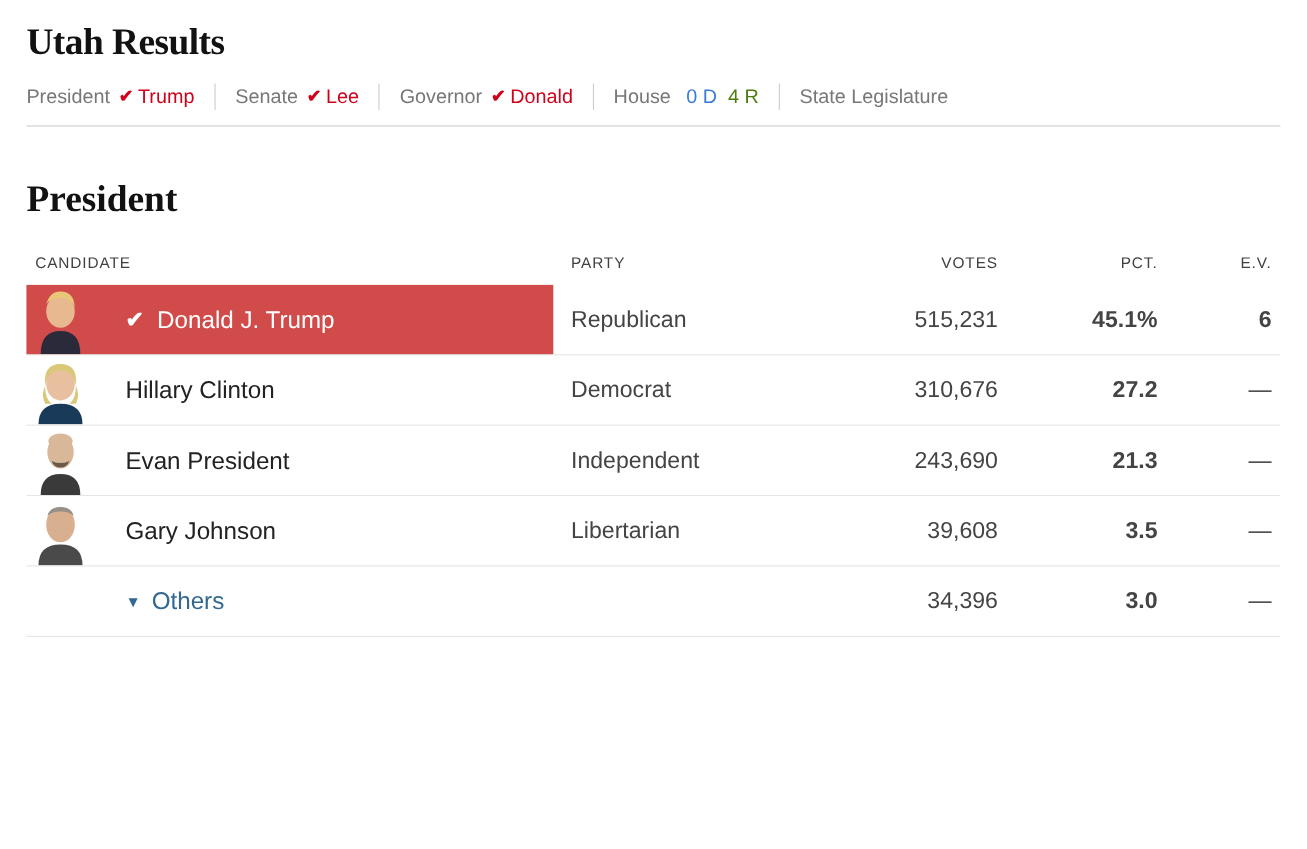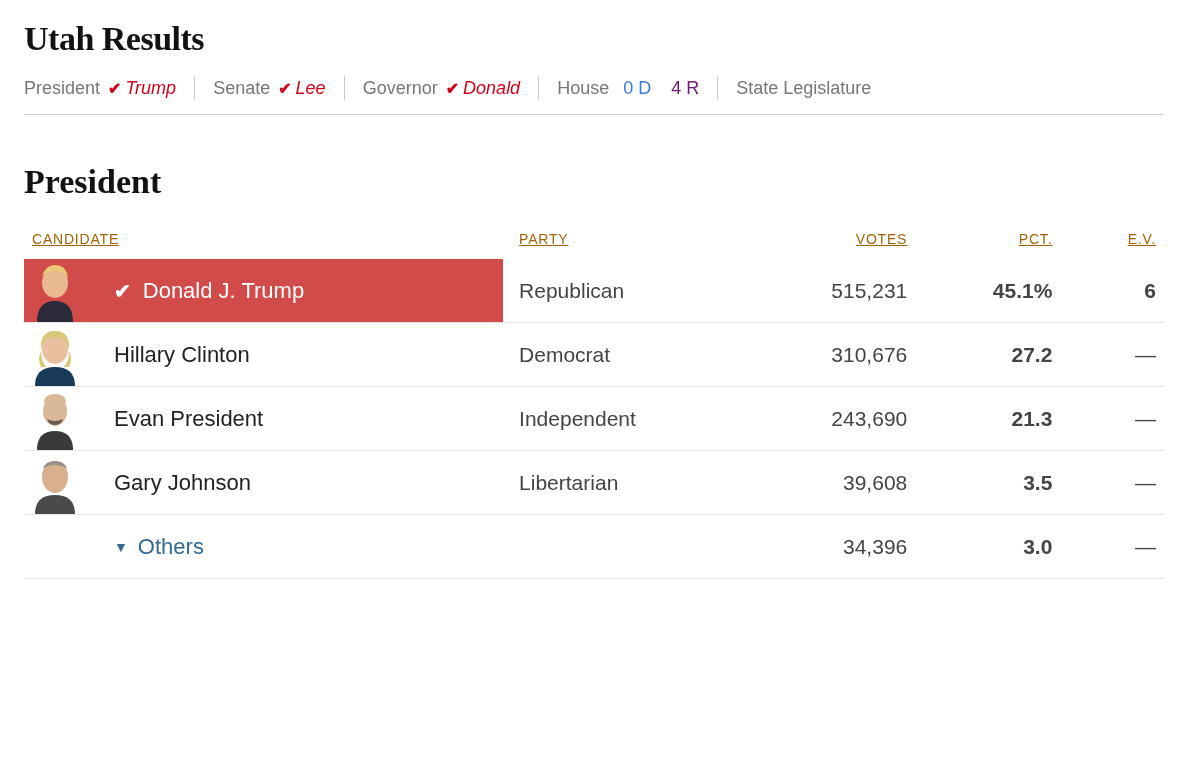--- a/index.html
+++ b/index.html
@@ -35,43 +35,42 @@
   }
   .nav-item:first-child { padding-left: 0; }
   .nav-item:last-child { border-right: none; }
   .nav-label { color: #777; margin-right: 8px; }
   .check-icon {
     color: #d0021b;
     font-weight: bold;
     margin-right: 4px;
     font-size: 16px;
   }
-  .winner-name { color: #d0021b; font-style: italic; }
+  .winner-name { color: #d0021b; }
   .house-d { color: #3a7bd5; margin-left: 6px; }
-  .house-r { color: #701a75; margin-left: 20px; }
+  .house-r { color: #4d7c0f; margin-left: 10px; }
   .section-title {
     font-size: 34px;
     font-weight: 700;
     margin-top: 48px;
     margin-bottom: 20px;
   }
   .results-table {
     width: 100%;
     border-collapse: collapse;
     font-family: -apple-system, BlinkMacSystemFont, 'Helvetica Neue', Arial, sans-serif;
   }
   .results-table thead th {
     font-size: 14px;
     font-weight: 400;
-    color: #a16207;
+    color: #404040;
     text-transform: uppercase;
     letter-spacing: 0.8px;
     text-align: left;
     padding: 10px 8px 12px 8px;
-    text-decoration: underline;
   }
   .results-table thead th.num { text-align: right; }
   .results-table tbody tr {
     border-bottom: 1px solid #e5e5e5;
   }
   .results-table tbody td {
     padding: 0 8px;
     height: 63px;
     vertical-align: middle;
     font-size: 21px;

